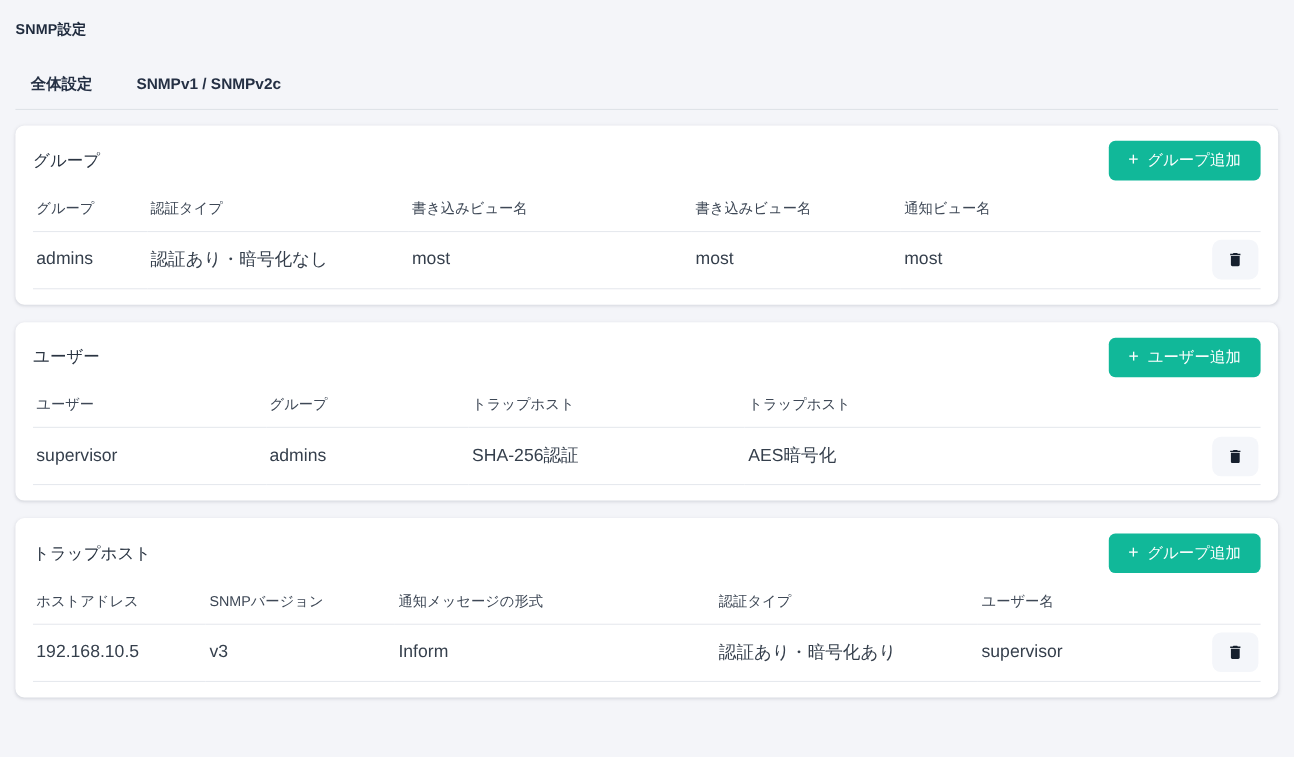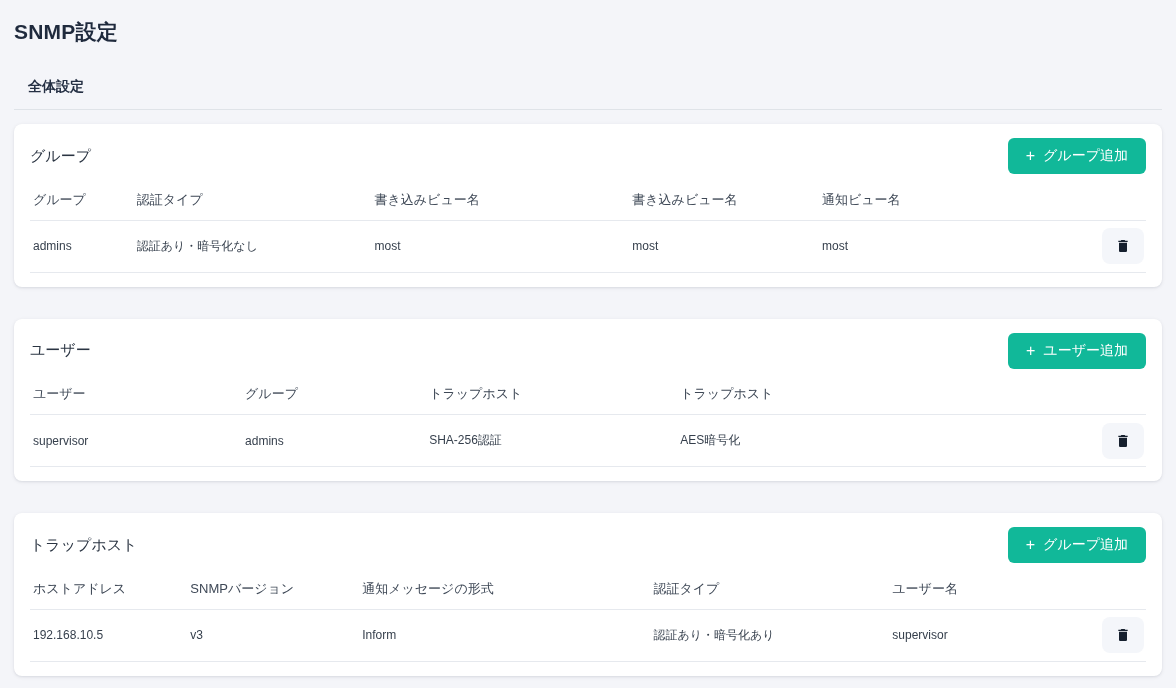--- a/index.html
+++ b/index.html
@@ -8,21 +8,21 @@
     width: 1176px;
     height: 688px;
     background: #f4f5f9;
     font-family: "Liberation Sans", "DejaVu Sans", sans-serif;
     color: #333c48;
     overflow: hidden;
   }
   .page { padding: 14px 14px 8px 14px; }
 
   .page-title {
-    font-size: 21px;
+    font-size: 13px;
     font-weight: 700;
     color: #1f2a3d;
     margin: 4px 0 22px 0;
     letter-spacing: 0.2px;
   }
 
   
   .tabs {
     display: flex;
     gap: 12px;
@@ -43,21 +43,21 @@
     border-bottom-color: var(--accent, #11b899);
   }
 
   
   .cards { margin-top: 14px; }
   .card {
     background: #ffffff;
     border-radius: 8px;
     box-shadow: 0 1px 2px rgba(20, 30, 50, 0.06), 0 1px 4px rgba(20, 30, 50, 0.08);
     padding: 14px 16px 14px 16px;
-    margin-bottom: 32px;
+    margin-bottom: 16px;
   }
   .card-head {
     display: flex;
     align-items: center;
     justify-content: space-between;
     margin-bottom: 6px;
   }
   .card-title {
     font-size: 15px;
     font-weight: 400;
@@ -96,21 +96,21 @@
   }
   th {
     height: 40px;
     font-size: 13px;
     font-weight: 400;
     color: #3e4856;
     vertical-align: middle;
   }
   td {
     height: 52px;
-    font-size: 12px;
+    font-size: 16px;
     color: #353f4c;
     vertical-align: middle;
   }
   th.action-col, td.action-col { text-align: right; padding-right: 2px; }
 
   .trash-btn {
     width: 42px;
     height: 36px;
     border: none;
     border-radius: 8px;
@@ -124,20 +124,21 @@
   .trash-btn svg { display: block; }
 </style>
 </head>
 <body>
 
 <div class="page">
   <h1 class="page-title">SNMP設定</h1>
 
   <div class="tabs">
       <div class="tab">全体設定</div>
+      <div class="tab">SNMPv1 / SNMPv2c</div>
     </div>
 
   <div class="cards">
       <section class="card">
         <div class="card-head">
           <h2 class="card-title">グループ</h2>
           <button class="add-btn">
             <span class="plus">+</span>
             <span>グループ追加</span>
           </button>

